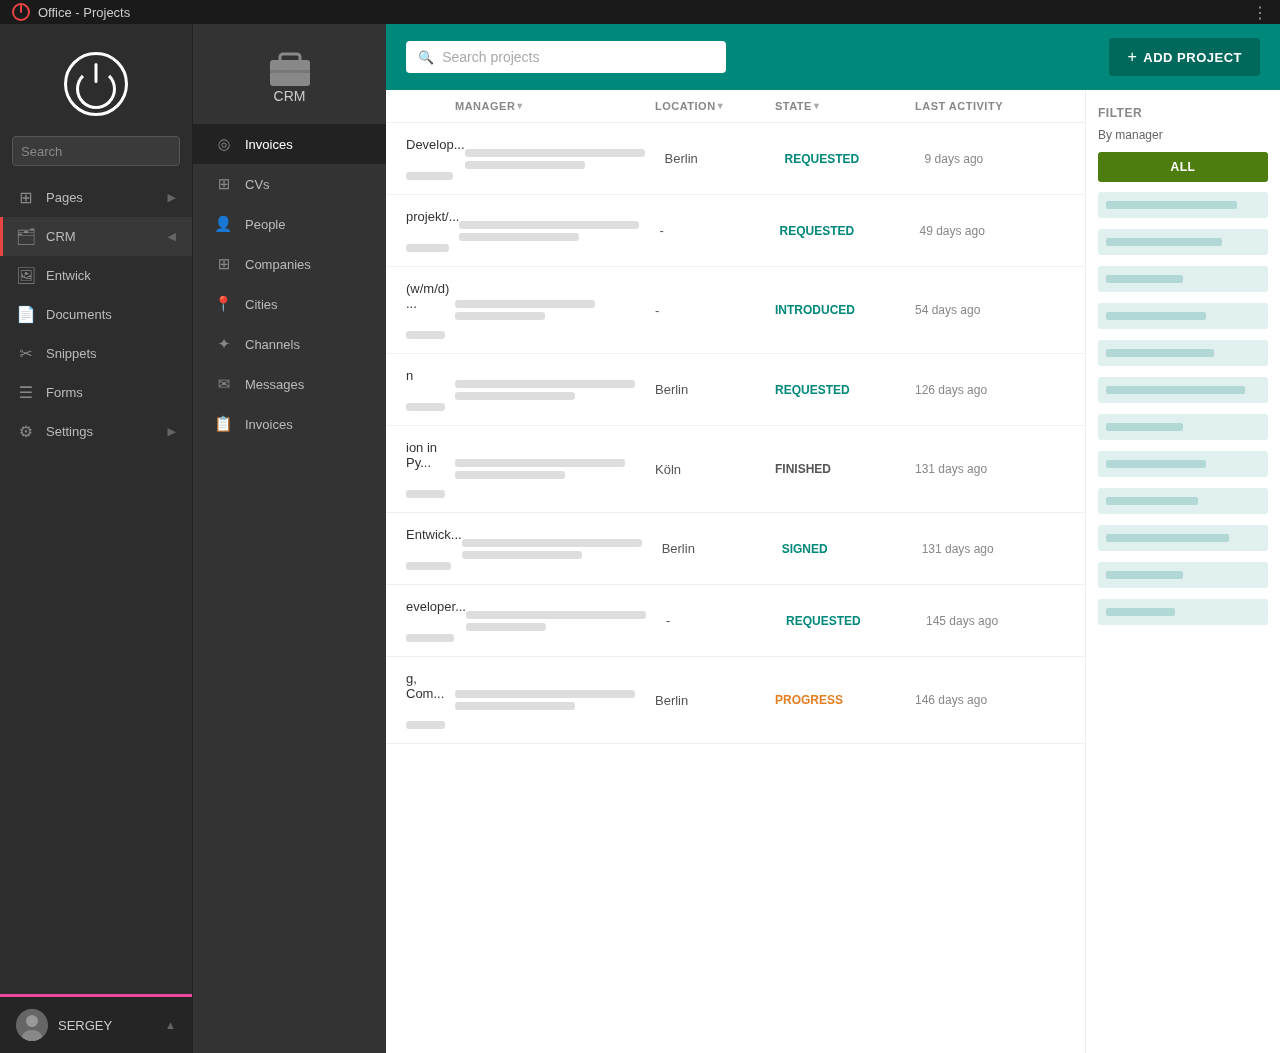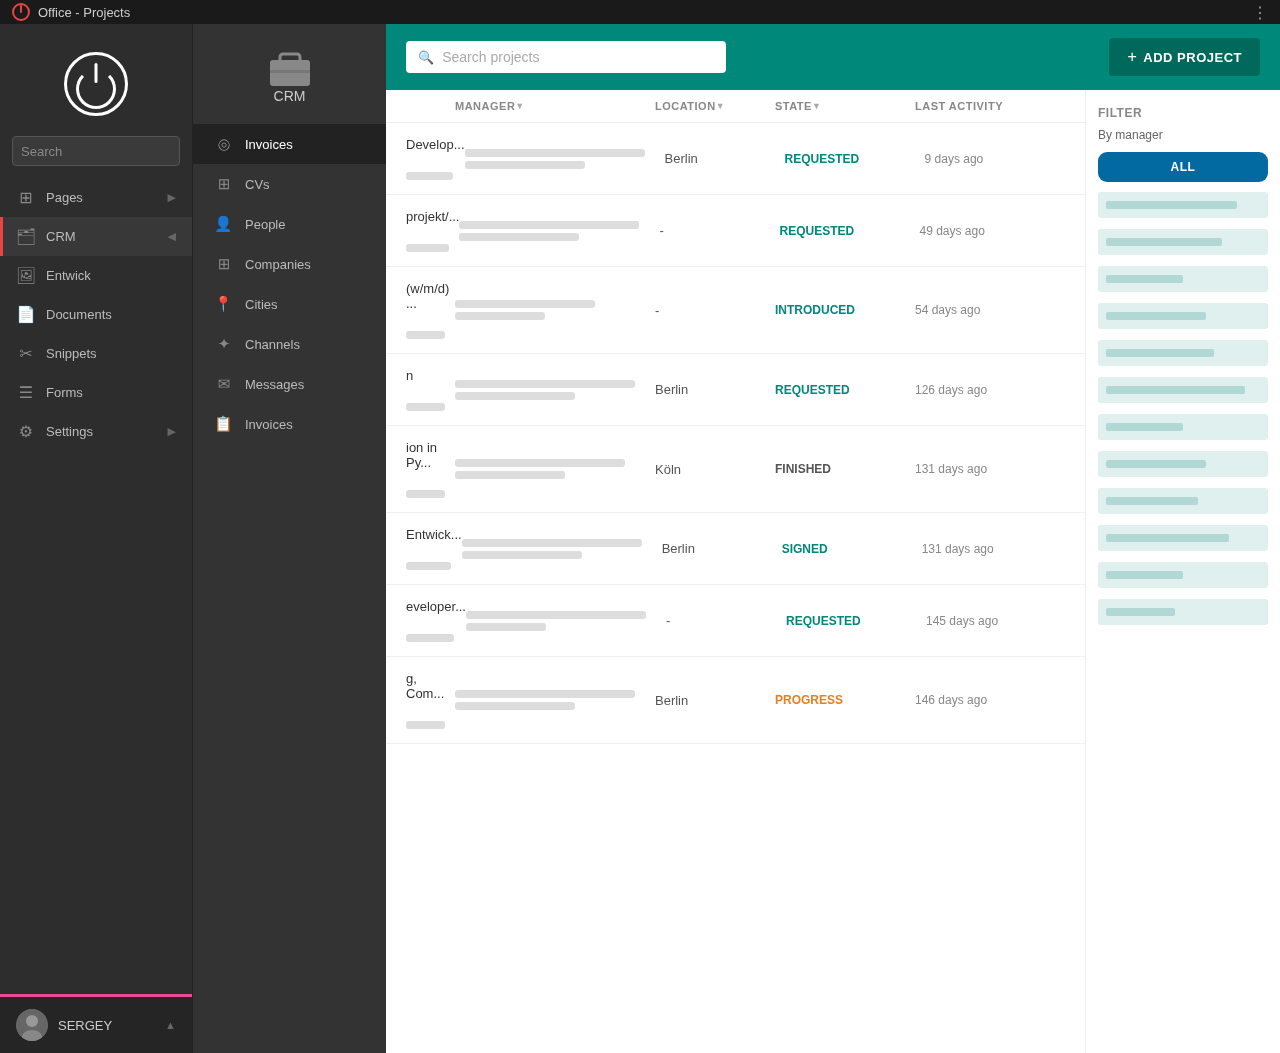--- a/index.html
+++ b/index.html
@@ -301,26 +301,26 @@
       letter-spacing: 0.5px;
       text-transform: uppercase;
       margin-bottom: 8px;
     }
     .filter-subtitle {
       font-size: 12px;
       color: #666;
       margin-bottom: 10px;
     }
     .filter-all-btn {
-      background: #0369a1;
+      background: #4d7c0f;
       color: #fff;
       border: none;
       padding: 8px 0;
       width: 100%;
-      border-radius: 9px;
+      border-radius: 3px;
       font-size: 12px;
       font-weight: 600;
       letter-spacing: 0.5px;
       cursor: pointer;
       margin-bottom: 10px;
     }
     .filter-item {
       height: 26px;
       background: #e0f0ef;
       border-radius: 3px;

